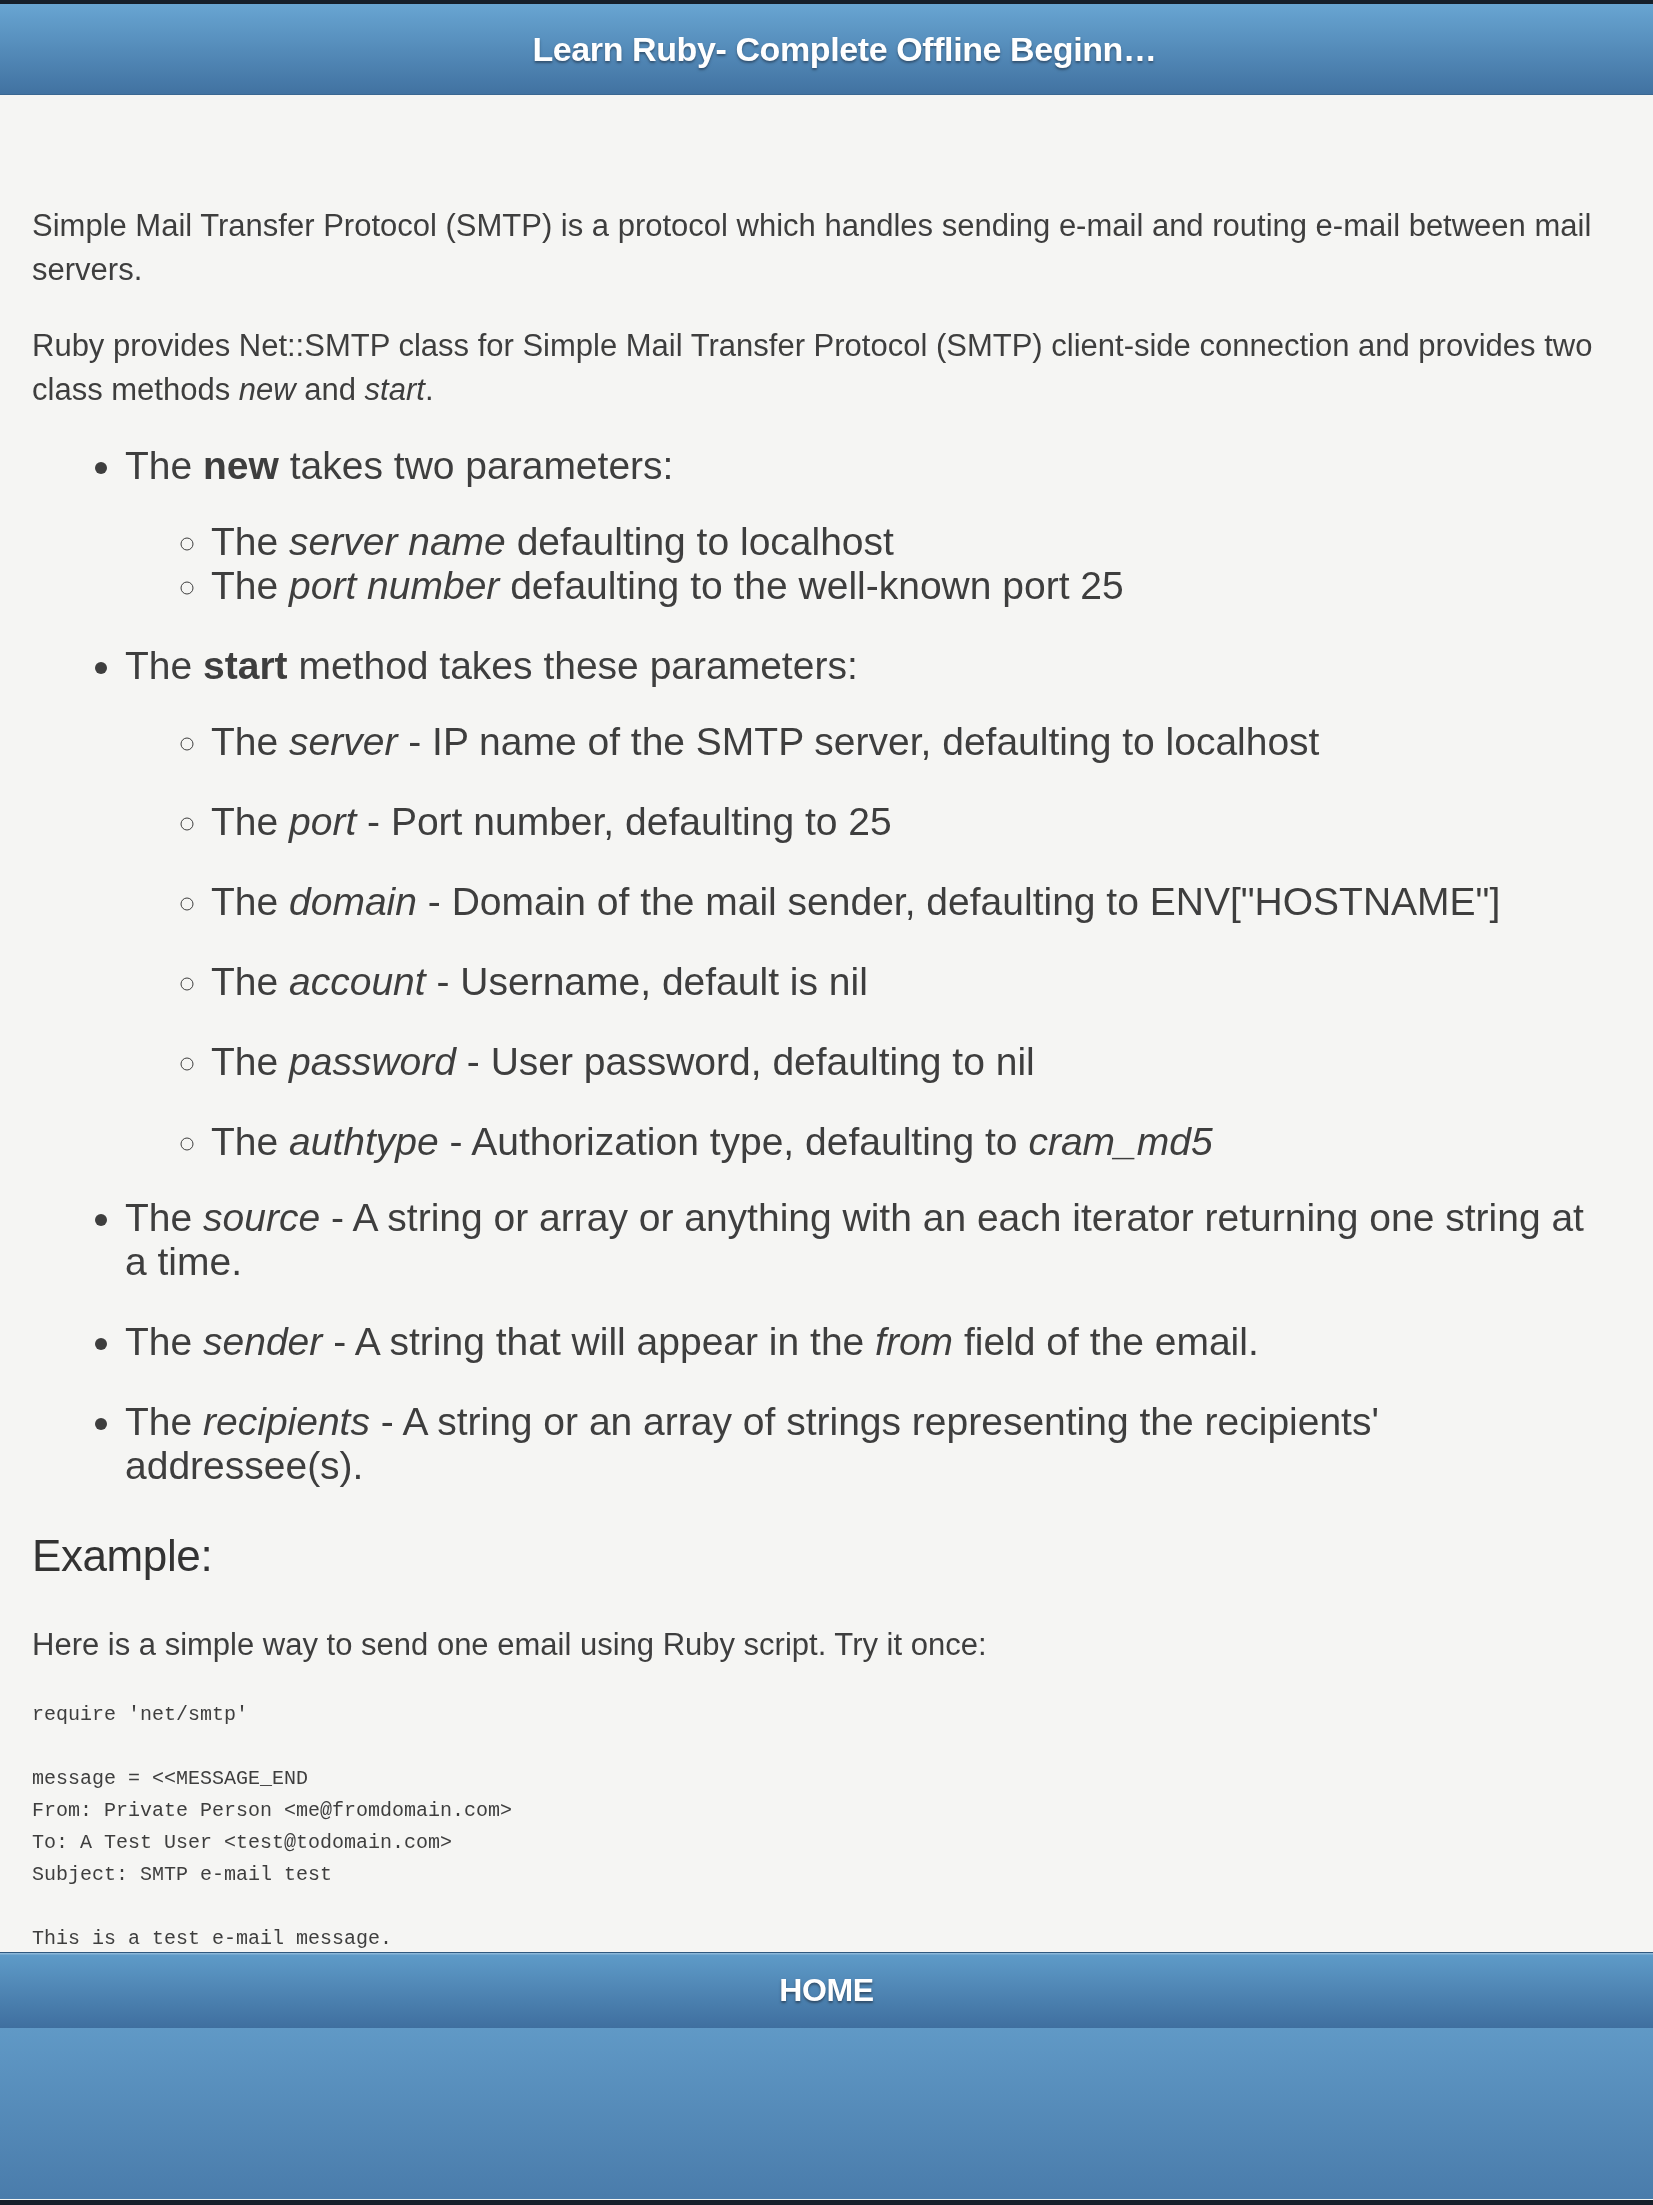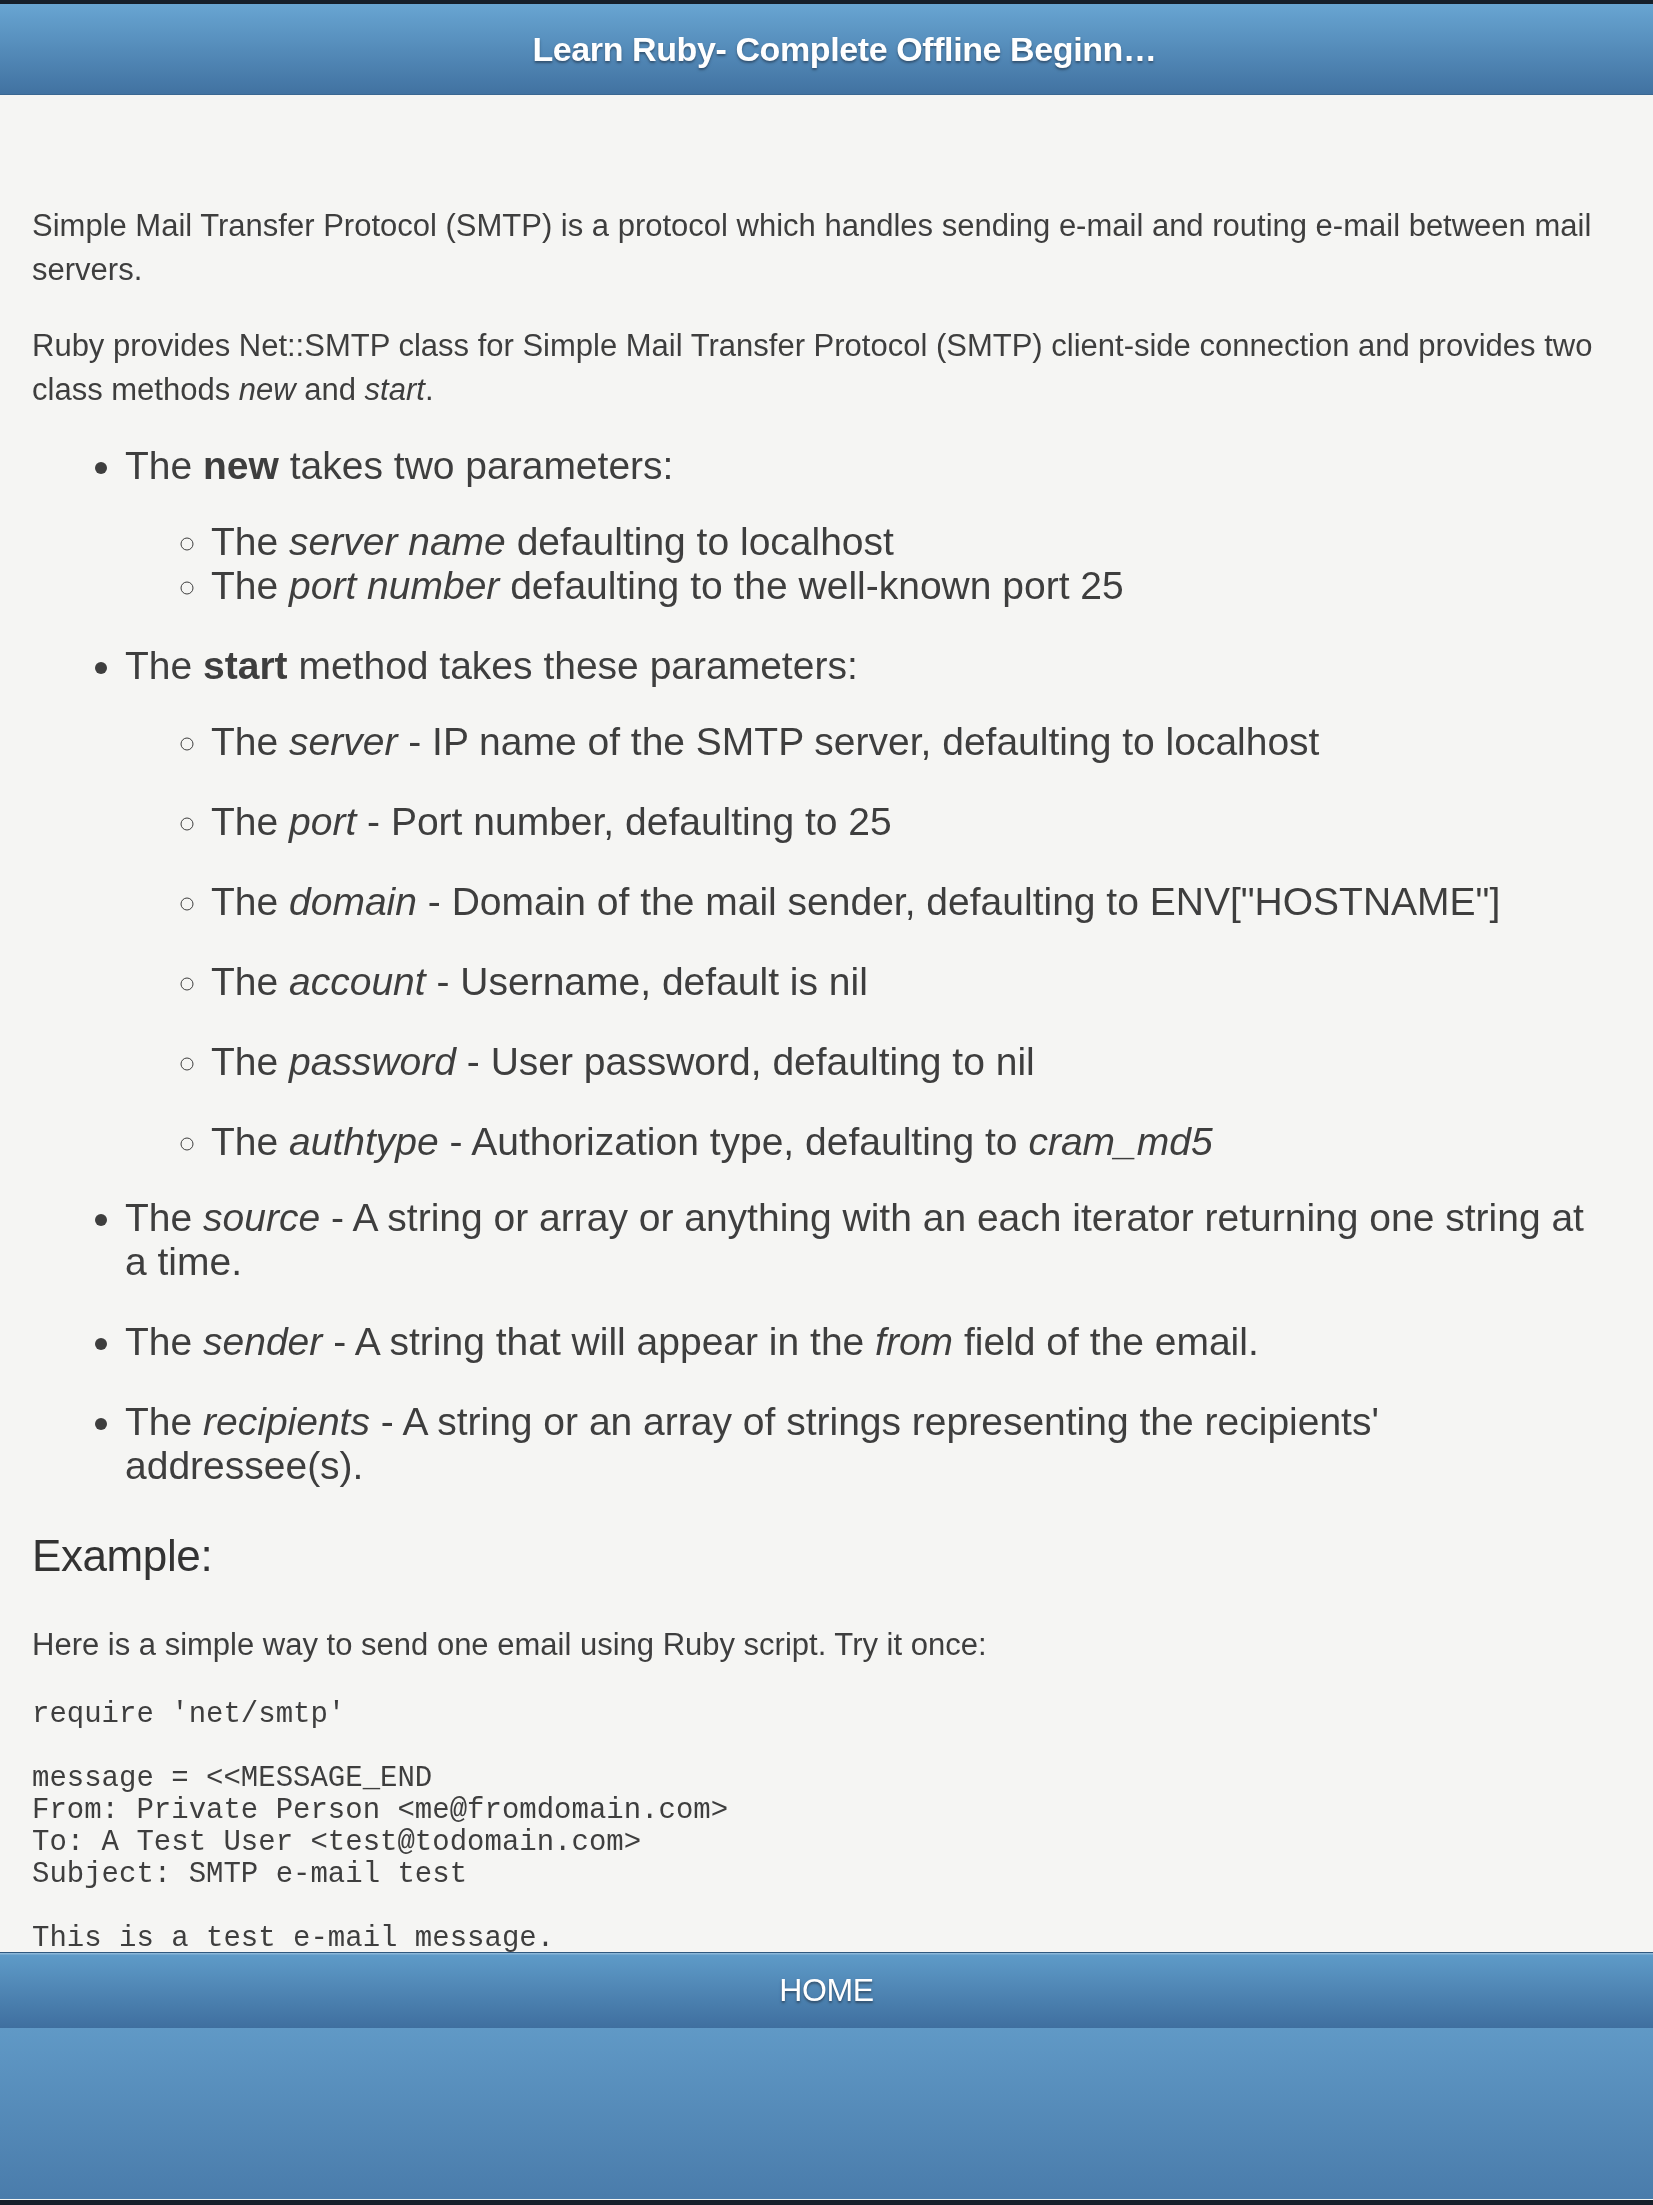--- a/index.html
+++ b/index.html
@@ -69,36 +69,36 @@
   .content h1{
     font-size:44px;line-height:61px;
     margin:37px 0;
     font-weight:normal;
     color:var(--heading_text);
     letter-spacing:-0.4px;
   }
   .content pre{
     margin:22.6px 0 0;
     font-family:"Liberation Mono","DejaVu Sans Mono",monospace;
-    font-size:29px;line-height:32px;
+    font-size:20px;line-height:32px;
     color:var(--text);
     white-space:pre;
   }
   .footer-bar{
     position:absolute;left:0;top:1952px;width:100%;height:77px;
     box-sizing:border-box;
     background:linear-gradient(to bottom,var(--footer_grad_top),var(--footer_grad_bottom));
     border-top:1.6px solid var(--footer_border);
     border-bottom:1.6px solid var(--footer_border);
     box-shadow:inset 0 1.6px 0 rgba(255,255,255,0.28);
     display:flex;align-items:center;justify-content:center;
     cursor:pointer;
   }
   .home-label{
-    font-size:32px;font-weight:normal;color:#ffffff;
+    font-size:32px;font-weight:bold;color:#ffffff;
     letter-spacing:-0.4px;
     text-shadow:0 2.4px 2.4px rgba(28,40,55,0.6);
   }
   .lower-panel{
     position:absolute;left:0;top:2028px;width:100%;height:171px;
     background:linear-gradient(to bottom,var(--lower_grad_top),var(--lower_grad_bottom));
   }
   .bottom-chrome{
     position:absolute;left:0;top:2200px;width:100%;height:5.7px;
     background:var(--chrome_edge);

